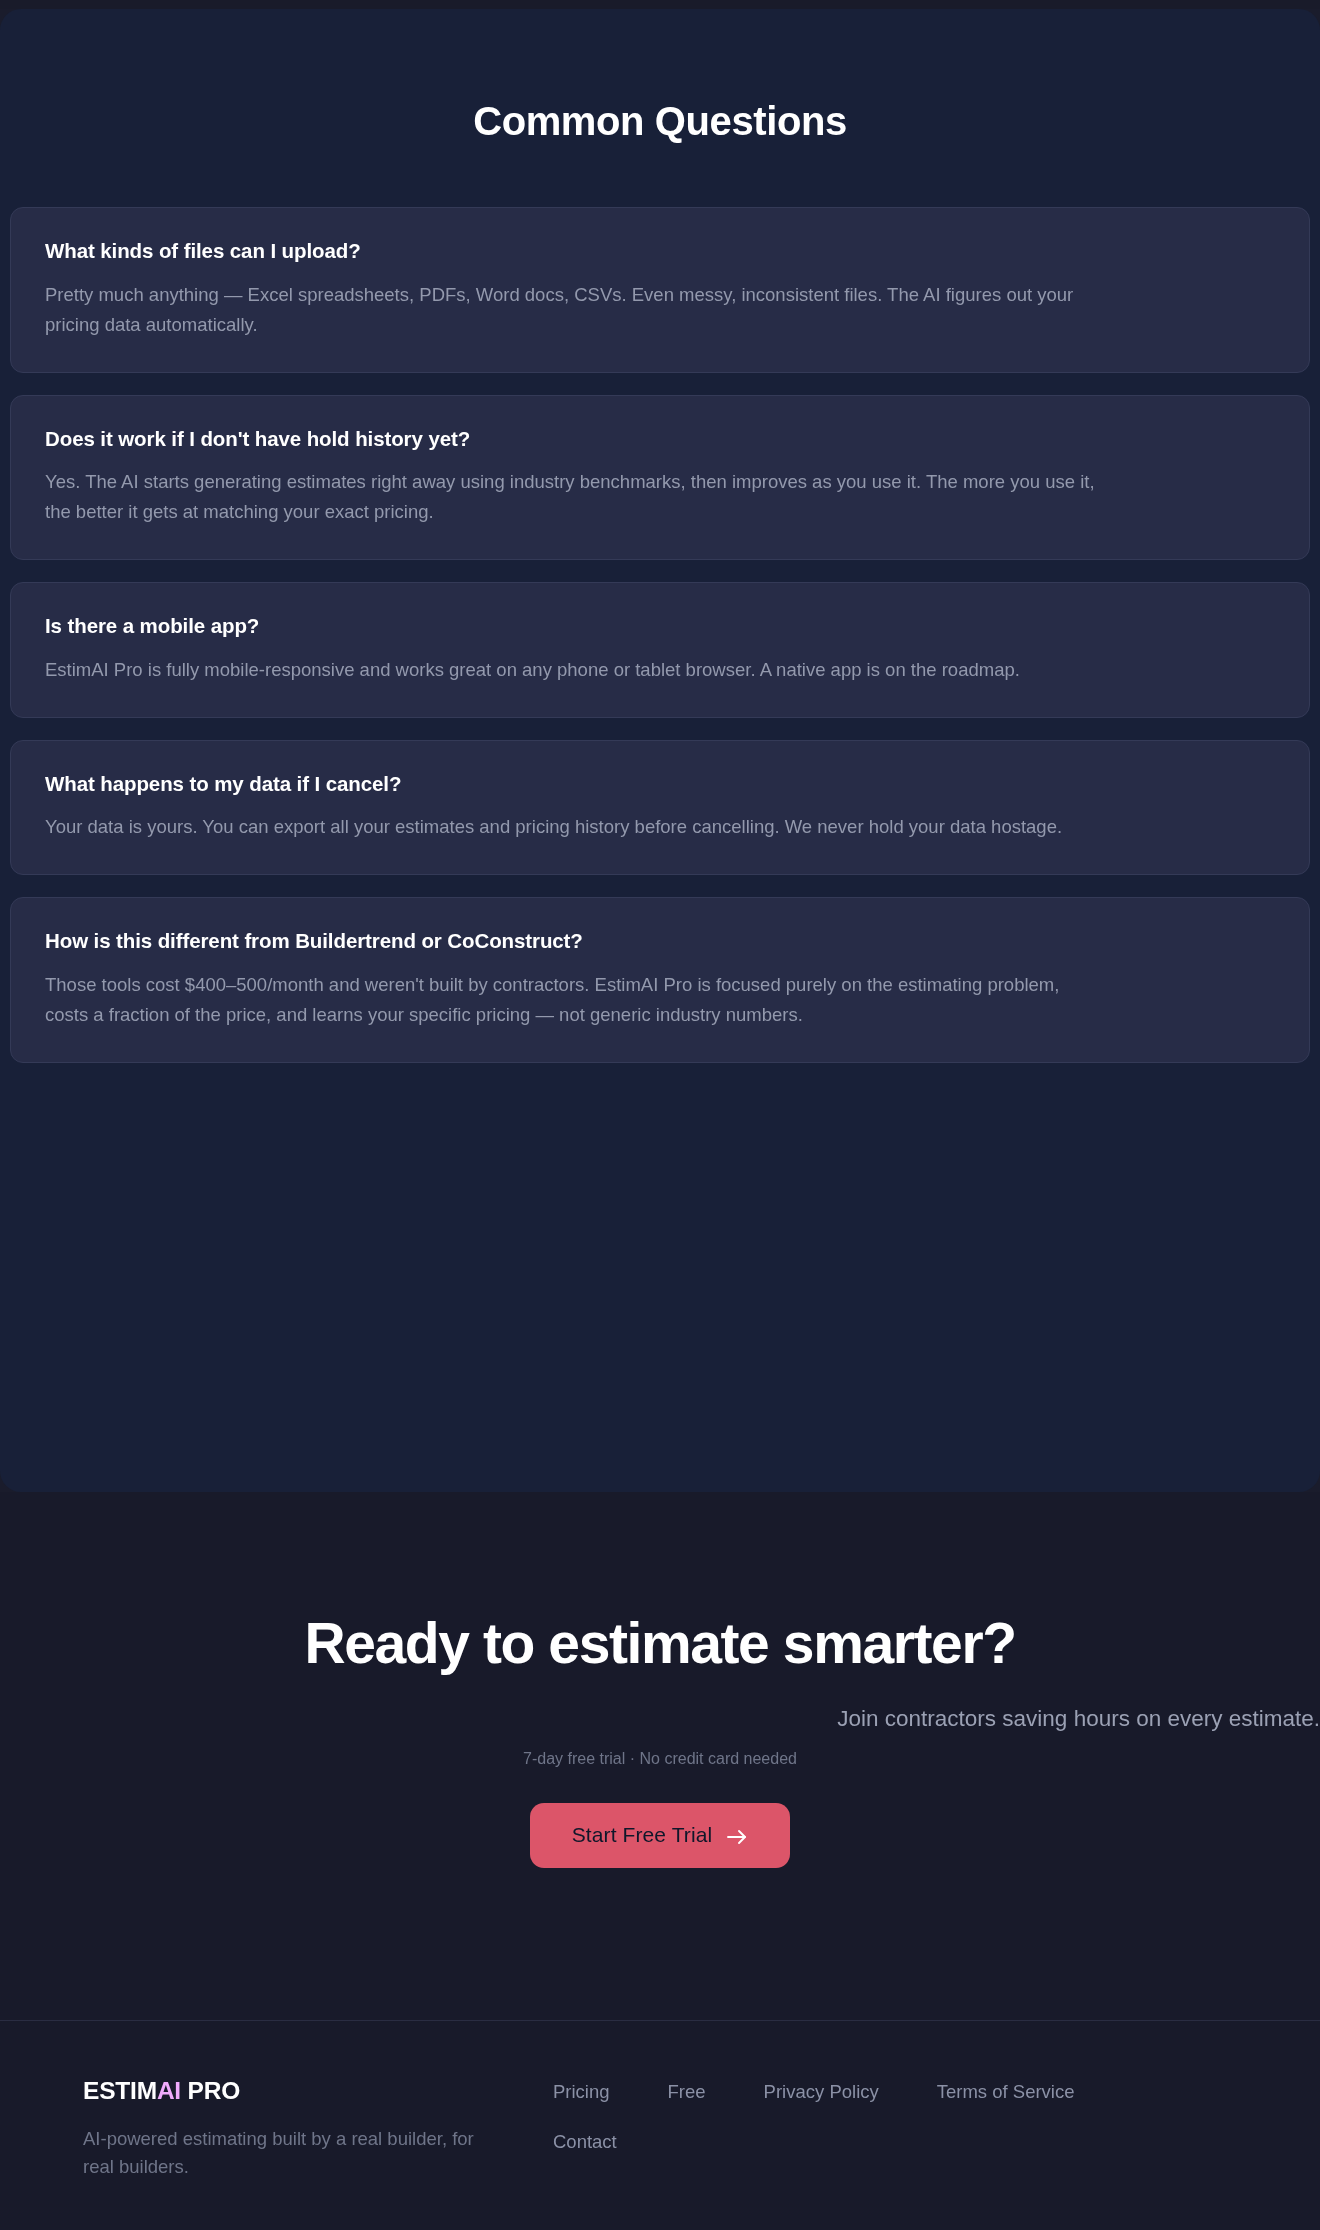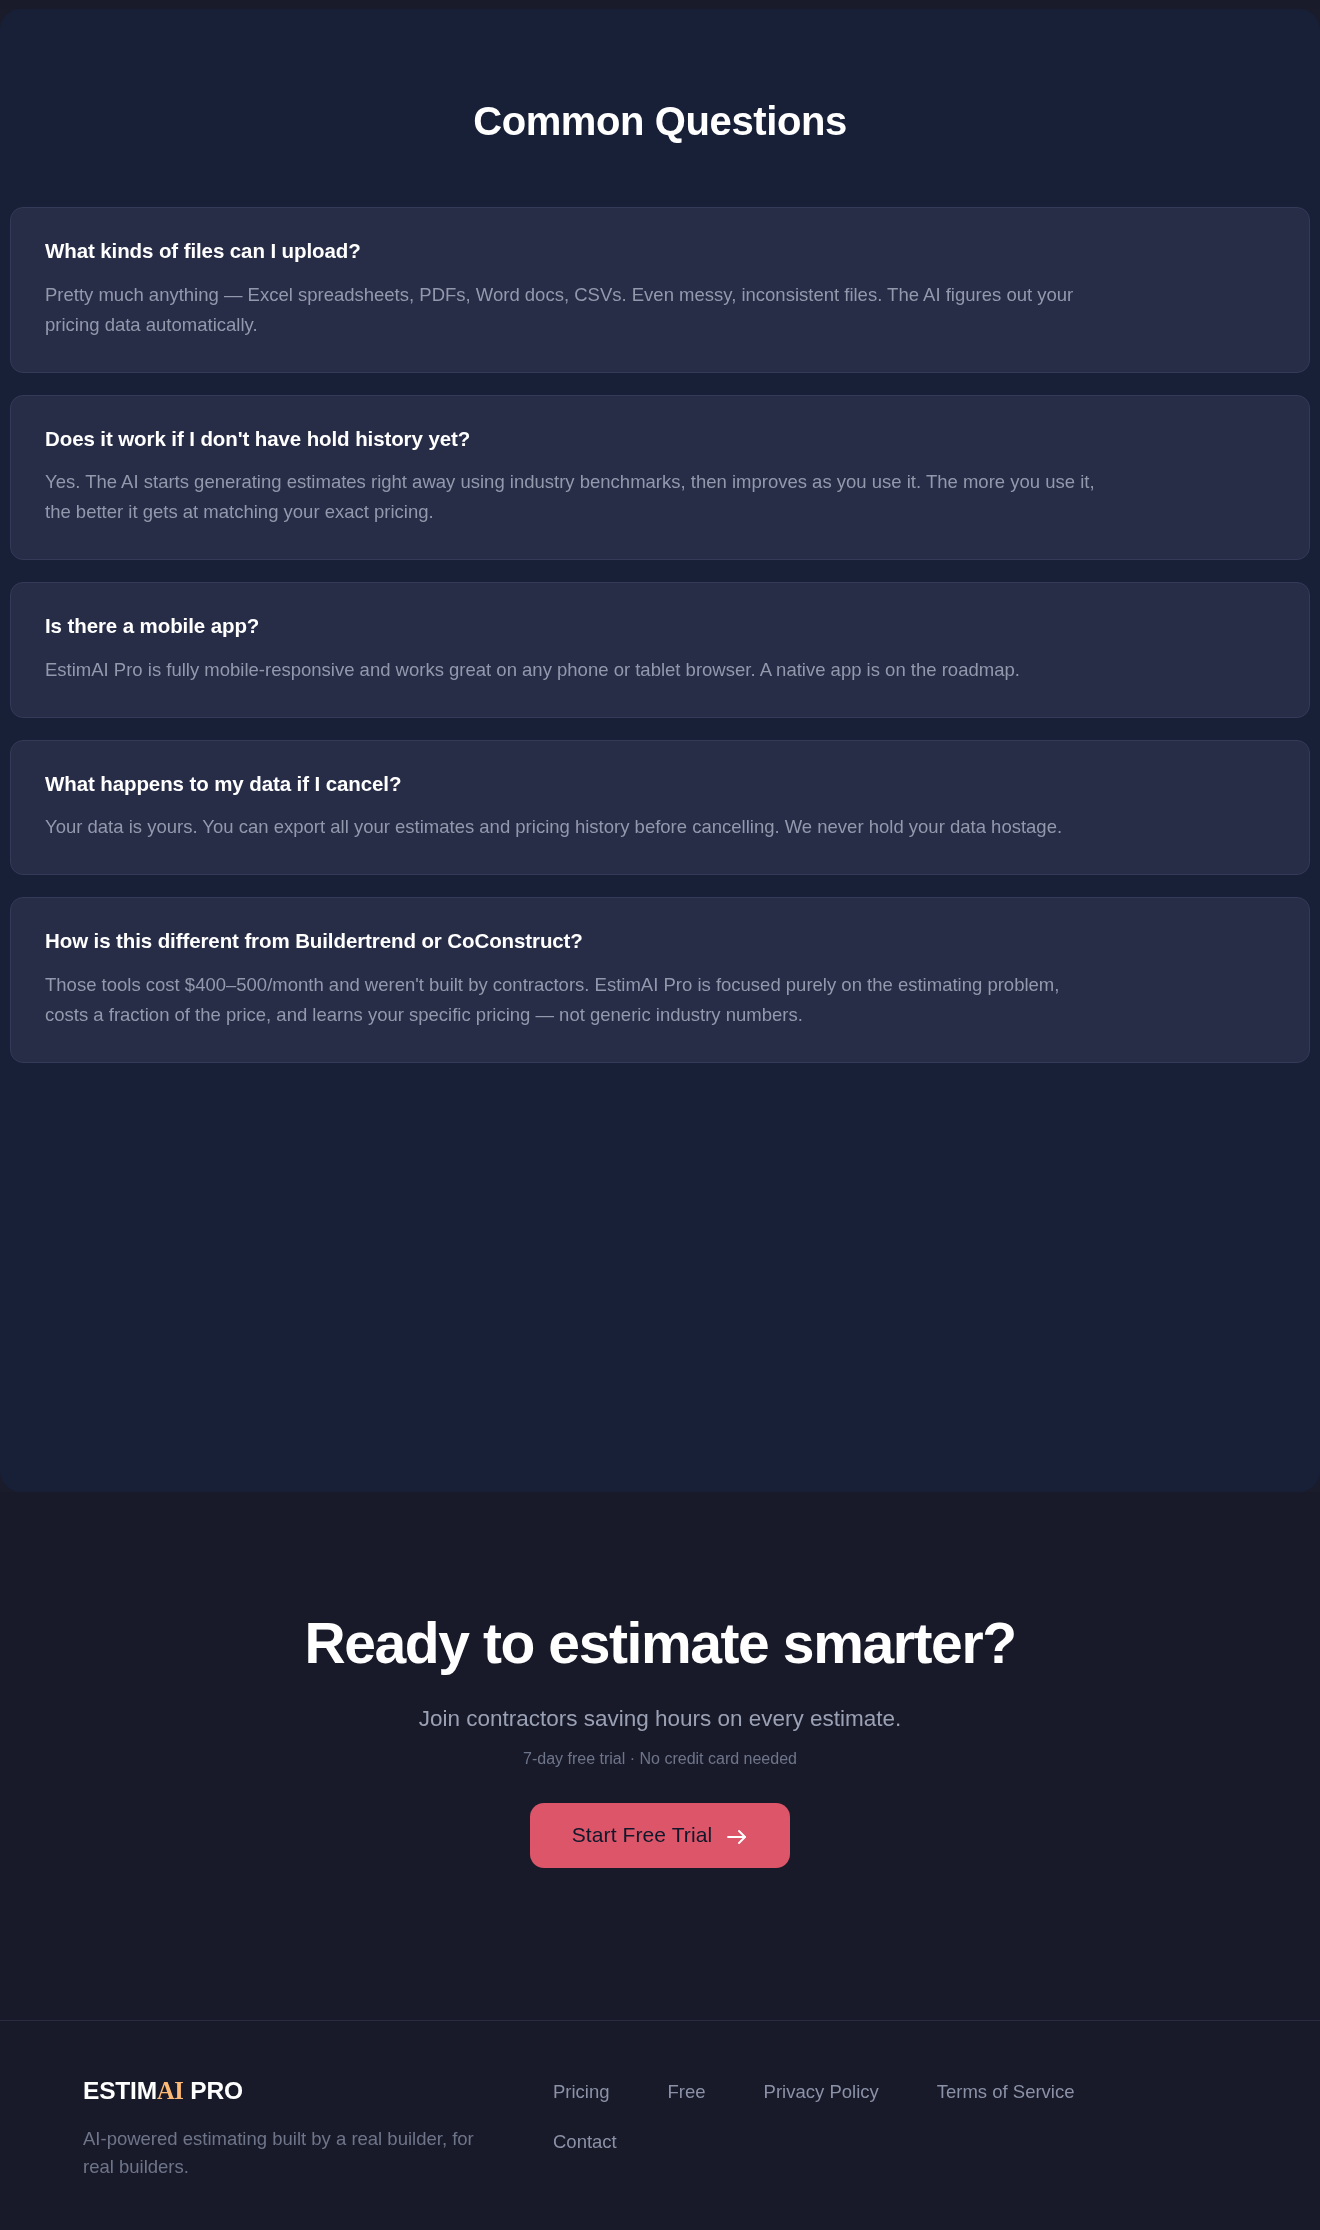--- a/index.html
+++ b/index.html
@@ -91,20 +91,21 @@
     letter-spacing: -1.4px;
     line-height: 1.1;
     margin-bottom: 28px;
   }
 
   .cta-sub {
     color: #9ba1b4;
     font-size: 22.5px;
     line-height: 1.4;
     margin-bottom: 14px;
+    text-align: right;
   }
 
   .cta-note {
     color: #6f7589;
     font-size: 16px;
     line-height: 1.4;
   }
 
   .cta-btn {
     display: inline-flex;
@@ -154,21 +155,21 @@
   }
 
   .footer-logo {
     font-size: 24.5px;
     font-weight: bold;
     letter-spacing: -0.2px;
     color: #ffffff;
     margin-bottom: 20px;
   }
 
-  .footer-logo .accent { color: #fdba74; font-family: Liberation Serif, serif; }
+  .footer-logo .accent { color: #f0abfc; }
 
   .footer-tag {
     color: #6f7589;
     font-size: 18.5px;
     line-height: 1.5;
     max-width: 400px;
   }
 
   .footer-links {
     flex: 1;

